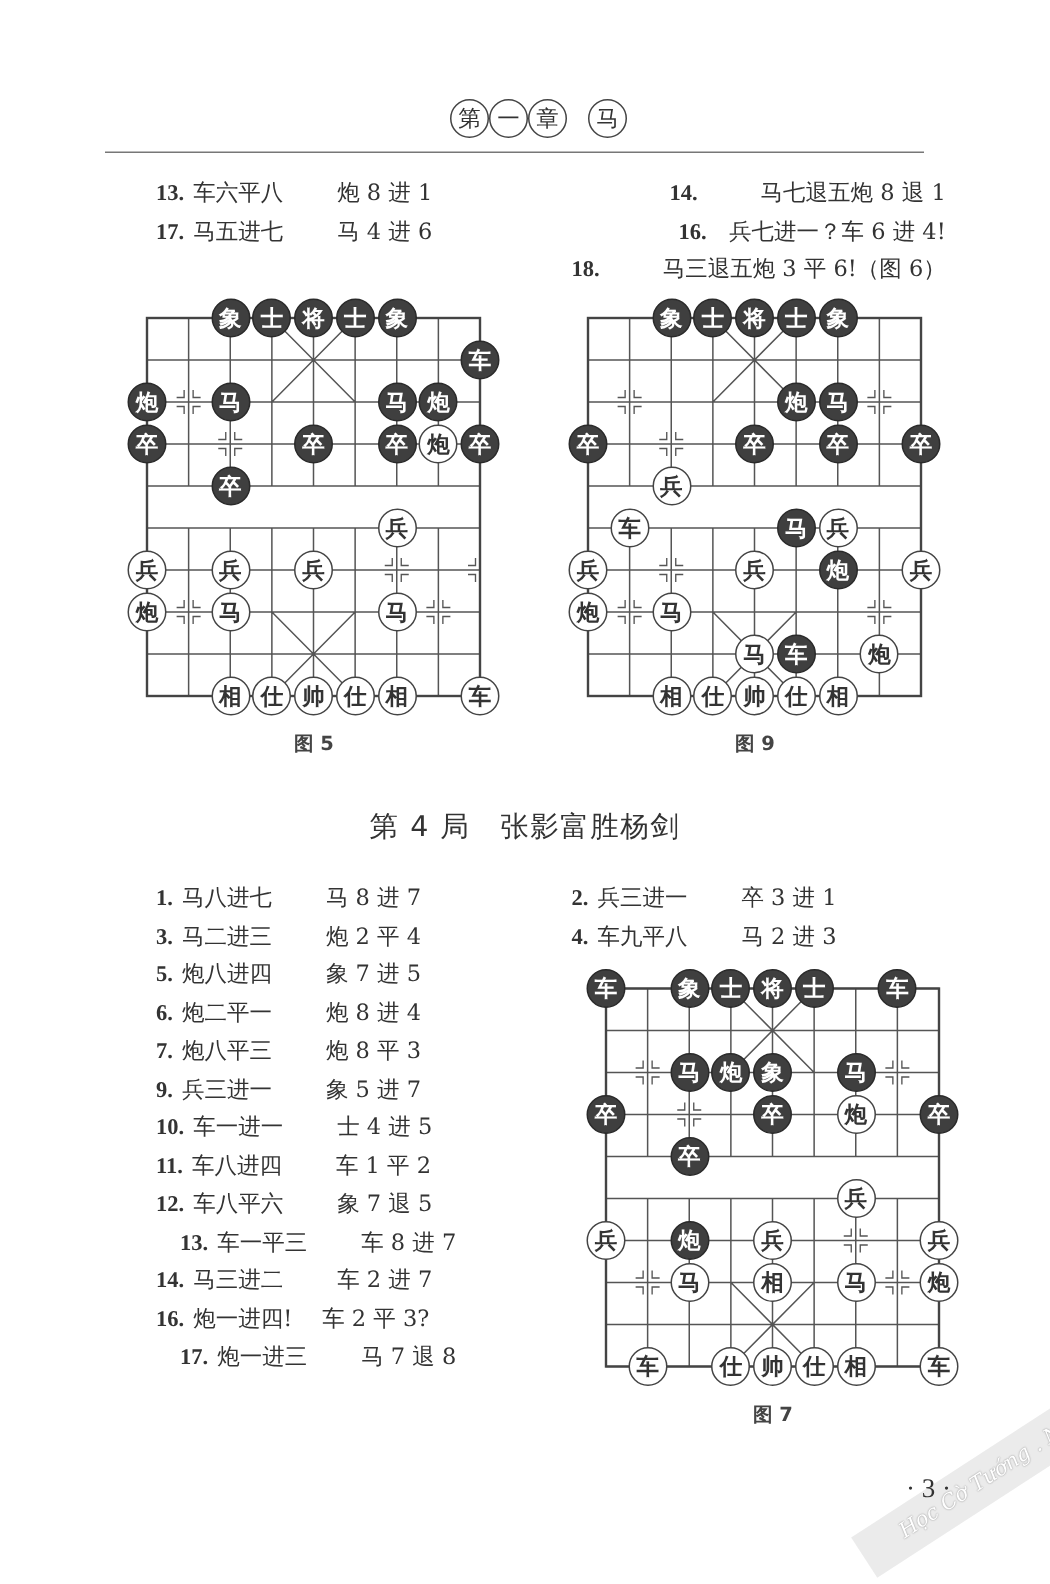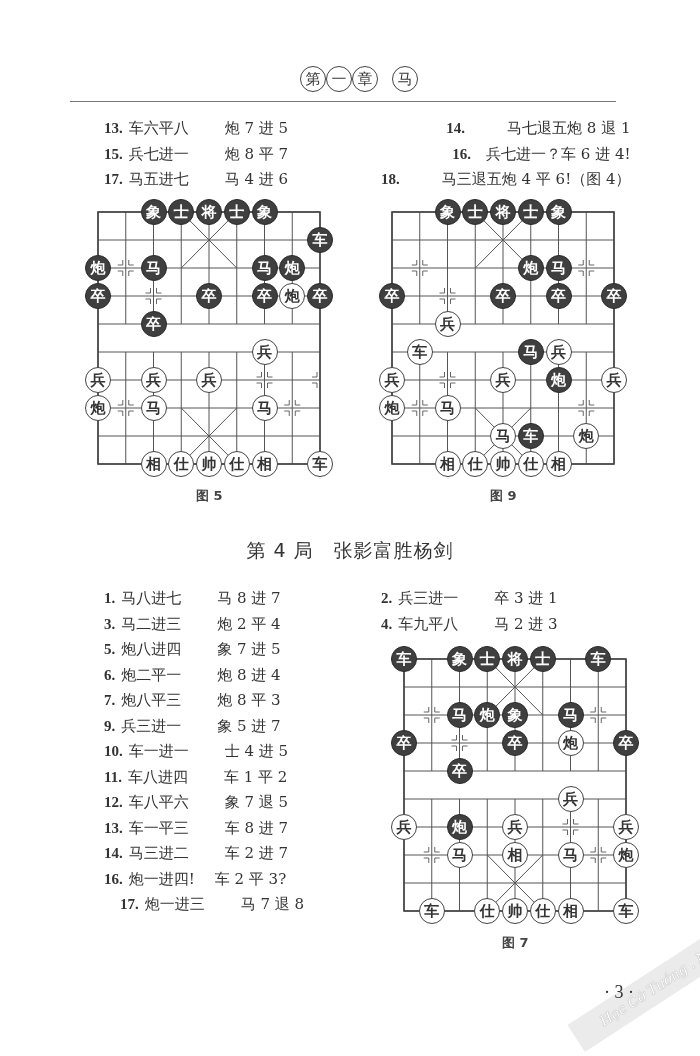--- a/index.html
+++ b/index.html
@@ -34,28 +34,27 @@
 
 <div class="header">
   <span class="hdr-circ" style="left:300px">第</span>
   <span class="hdr-circ" style="left:326px">一</span>
   <span class="hdr-circ" style="left:352px">章</span>
   <span class="hdr-circ" style="left:392px">马</span>
 </div>
 <div class="hdr-rule"></div>
 
 <div class="moves" style="left:104px;top:116px;">
-  <div class="move"><span class="n">13.</span><span class="w" style="width:96px">车六平八</span><span class="b">炮 7 进 5</span></div>
-  <div class="move"><span class="n">15.</span><span class="w" style="width:96px">兵七进一</span><span class="b">炮 8 平 7</span></div>
+  <div class="move"><span class="n">13.</span><span class="w" style="width:96px">车六平八</span><span class="b">炮 8 进 1</span></div>
   <div class="move"><span class="n">17.</span><span class="w" style="width:96px">马五进七</span><span class="b">马 4 进 6</span></div>
 </div>
 <div class="moves" style="left:381px;top:116px;text-align:right;">
   <div class="move"><span class="n">14.</span><span class="w" style="width:96px">马七退五</span><span class="b">炮 8 退 1</span></div>
   <div class="move"><span class="n">16.</span><span class="w" style="width:84px">兵七进一？</span><span class="b">车 6 进 4!</span></div>
-  <div class="move"><span class="n">18.</span><span class="w" style="width:96px">马三退五</span><span class="b">炮 4 平 6!（图 4）</span></div>
+  <div class="move"><span class="n">18.</span><span class="w" style="width:96px">马三退五</span><span class="b">炮 3 平 6!（图 6）</span></div>
 </div>
 
 <div class="board" id="board0" style="left:98px;top:212px;">
     <svg width="222" height="252">
       <path d="M0 0 H222 M0 28 H222 M0 56 H222 M0 84 H222 M0 112 H222 M0 140 H222 M0 168 H222 M0 196 H222 M0 224 H222 M0 252 H222 M0 0 V252 M222 0 V252 M27.75 0 V112 M27.75 140 V252 M55.5 0 V112 M55.5 140 V252 M83.25 0 V112 M83.25 140 V252 M111 0 V112 M111 140 V252 M138.75 0 V112 M138.75 140 V252 M166.5 0 V112 M166.5 140 V252 M194.25 0 V112 M194.25 140 V252 M83.25 0 L138.75 56 M138.75 0 L83.25 56 M83.25 196 L138.75 252 M138.75 196 L83.25 252 " stroke="#555" stroke-width="1" fill="none"></path>
       <rect x="0" y="0" width="222" height="252" fill="none" stroke="#444" stroke-width="1.6"></rect>
       <path d="M19.75 53 H24.75 V48 M19.75 59 H24.75 V64 M35.75 53 H30.75 V48 M35.75 59 H30.75 V64 M186.25 53 H191.25 V48 M186.25 59 H191.25 V64 M202.25 53 H197.25 V48 M202.25 59 H197.25 V64 M8 81 H3 V76 M8 87 H3 V92 M47.5 81 H52.5 V76 M47.5 87 H52.5 V92 M63.5 81 H58.5 V76 M63.5 87 H58.5 V92 M103 81 H108 V76 M103 87 H108 V92 M119 81 H114 V76 M119 87 H114 V92 M158.5 81 H163.5 V76 M158.5 87 H163.5 V92 M174.5 81 H169.5 V76 M174.5 87 H169.5 V92 M214 81 H219 V76 M214 87 H219 V92 M19.75 193 H24.75 V188 M19.75 199 H24.75 V204 M35.75 193 H30.75 V188 M35.75 199 H30.75 V204 M186.25 193 H191.25 V188 M186.25 199 H191.25 V204 M202.25 193 H197.25 V188 M202.25 199 H197.25 V204 M8 165 H3 V160 M8 171 H3 V176 M47.5 165 H52.5 V160 M47.5 171 H52.5 V176 M63.5 165 H58.5 V160 M63.5 171 H58.5 V176 M103 165 H108 V160 M103 171 H108 V176 M119 165 H114 V160 M119 171 H114 V176 M158.5 165 H163.5 V160 M158.5 171 H163.5 V176 M174.5 165 H169.5 V160 M174.5 171 H169.5 V176 M214 165 H219 V160 M214 171 H219 V176 " stroke="#555" stroke-width="0.9" fill="none"></path>
     </svg>
     <div class="piece black" style="left: 42.5px; top: -13px;">象</div>
     <div class="piece black" style="left: 70.25px; top: -13px;">士</div>
@@ -132,21 +131,21 @@
 <div class="moves" style="left:104px;top:586px;" id="g4left">
     <div class="move"><span class="n">1.</span><span class="w" style="width:96px">马八进七</span><span class="b">马 8 进 7</span></div>
     <div class="move"><span class="n">3.</span><span class="w" style="width:96px">马二进三</span><span class="b">炮 2 平 4</span></div>
     <div class="move"><span class="n">5.</span><span class="w" style="width:96px">炮八进四</span><span class="b">象 7 进 5</span></div>
     <div class="move"><span class="n">6.</span><span class="w" style="width:96px">炮二平一</span><span class="b">炮 8 进 4</span></div>
     <div class="move"><span class="n">7.</span><span class="w" style="width:96px">炮八平三</span><span class="b">炮 8 平 3</span></div>
     <div class="move"><span class="n">9.</span><span class="w" style="width:96px">兵三进一</span><span class="b">象 5 进 7</span></div>
     <div class="move" style="margin-left: 0px;"><span class="n">10.</span><span class="w" style="width:96px">车一进一</span><span class="b">士 4 进 5</span></div>
     <div class="move" style="margin-left: 0px;"><span class="n">11.</span><span class="w" style="width:96px">车八进四</span><span class="b">车 1 平 2</span></div>
     <div class="move" style="margin-left: 0px;"><span class="n">12.</span><span class="w" style="width:96px">车八平六</span><span class="b">象 7 退 5</span></div>
-    <div class="move" style="margin-left: 0px;"><span class="n">13.</span><span class="w" style="width:96px">车一平三</span><span class="b">车 8 进 7</span></div>
+    <div class="move" style="margin-left: 16px;"><span class="n">13.</span><span class="w" style="width:96px">车一平三</span><span class="b">车 8 进 7</span></div>
     <div class="move" style="margin-left: 0px;"><span class="n">14.</span><span class="w" style="width:96px">马三进二</span><span class="b">车 2 进 7</span></div>
     <div class="move" style="margin-left: 0px;"><span class="n">16.</span><span class="w" style="width:86px">炮一进四!</span><span class="b">车 2 平 3?</span></div>
     <div class="move" style="margin-left: 16px;"><span class="n">17.</span><span class="w" style="width:96px">炮一进三</span><span class="b">马 7 退 8</span></div>
   </div>
 <div class="moves" style="left:381px;top:586px;" id="g4right">
     <div class="move"><span class="n">2.</span><span class="w" style="width:96px">兵三进一</span><span class="b">卒 3 进 1</span></div>
     <div class="move"><span class="n">4.</span><span class="w" style="width:96px">车九平八</span><span class="b">马 2 进 3</span></div>
   </div>
 
 <div class="board" id="board2" style="left:404px;top:659px;">

